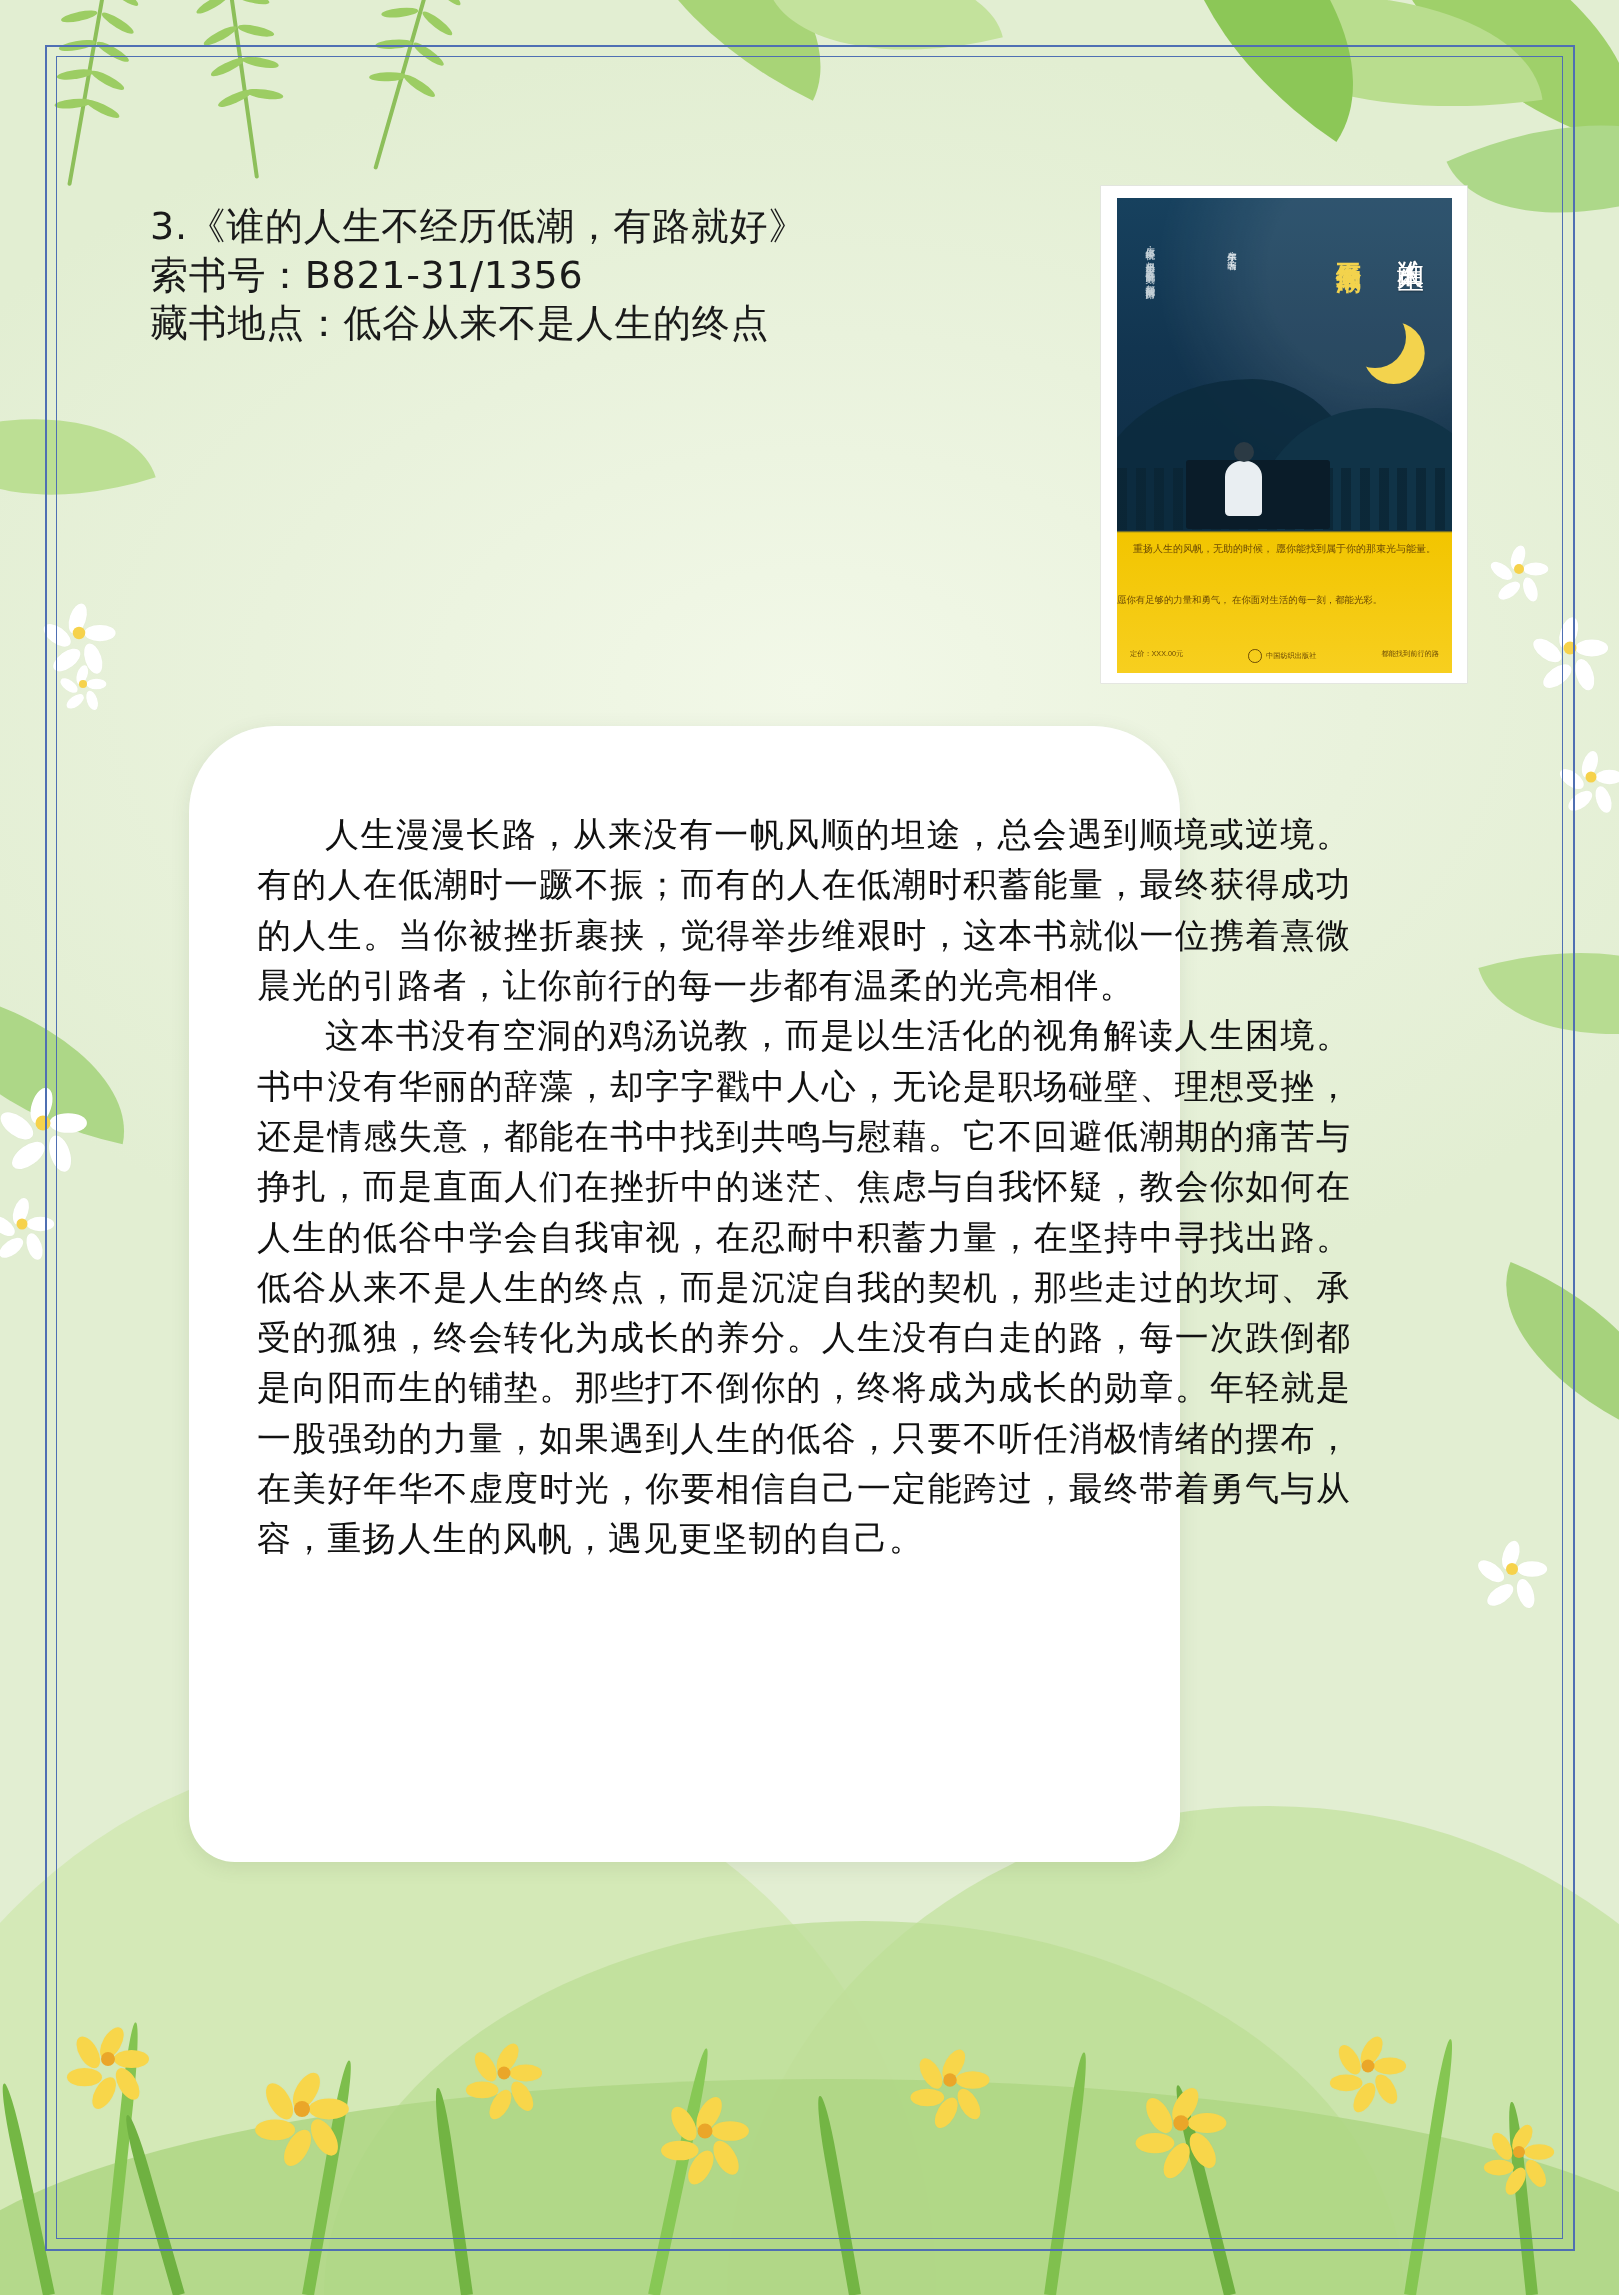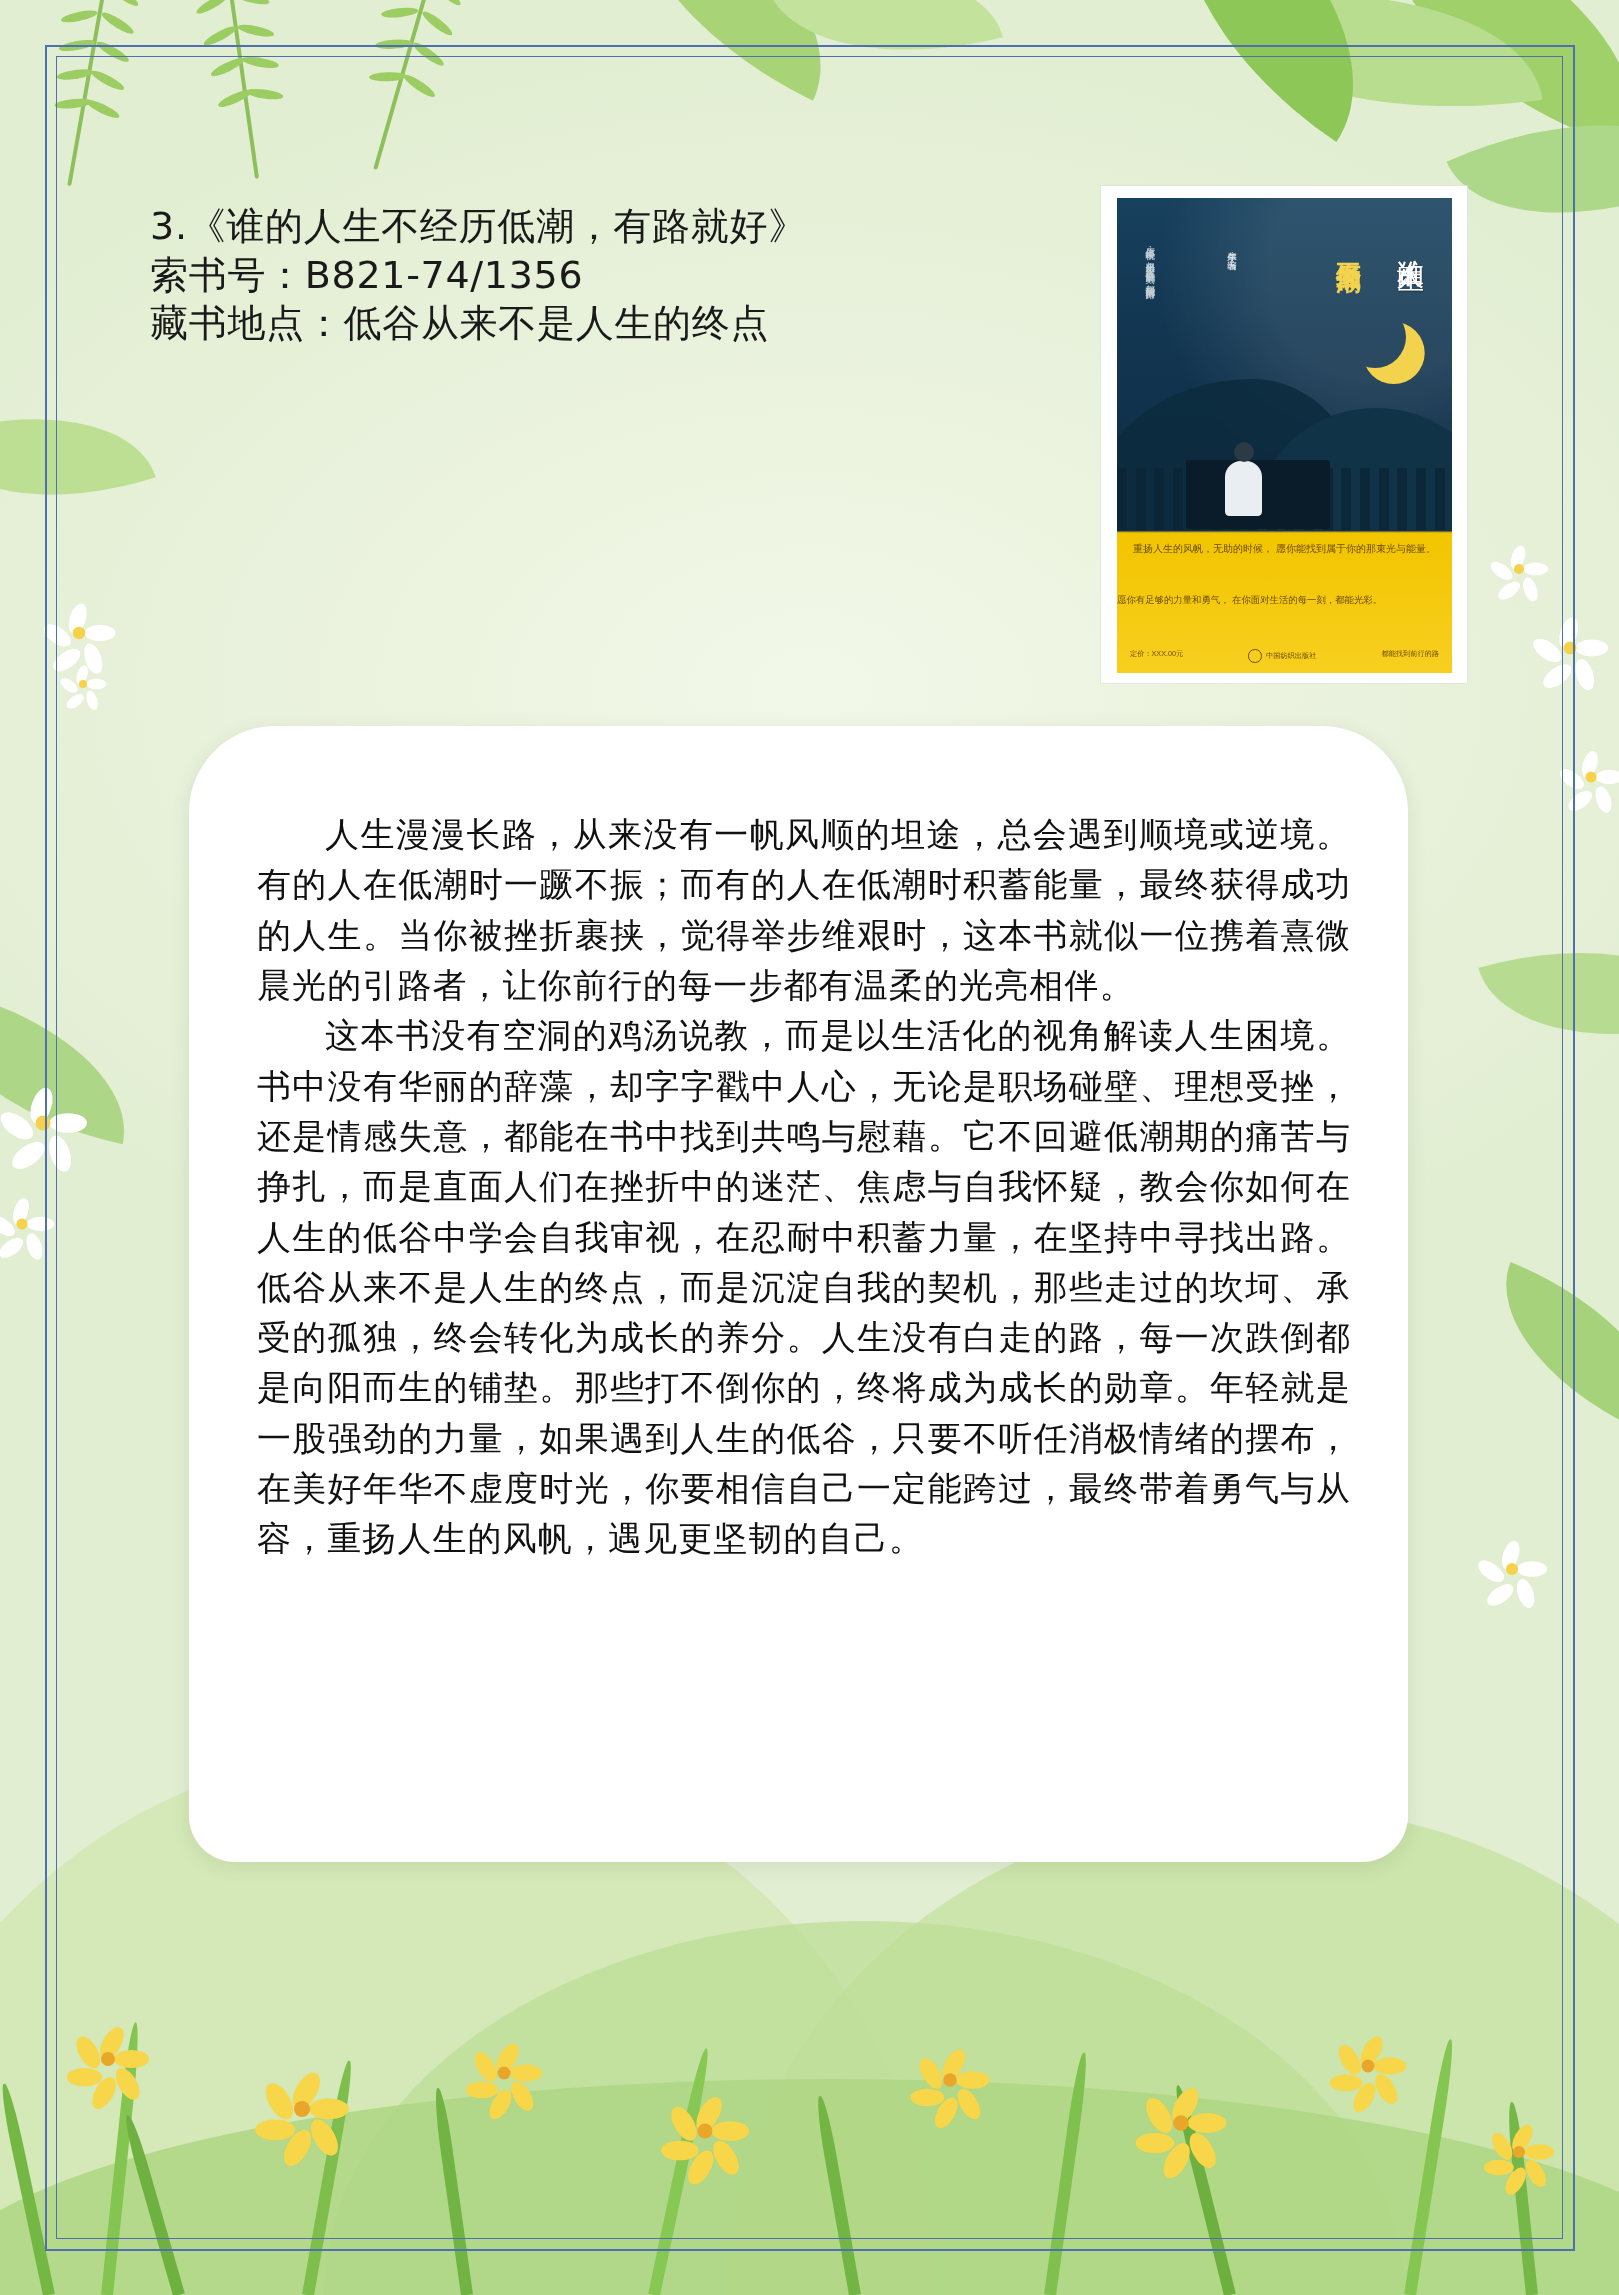--- a/index.html
+++ b/index.html
@@ -250,21 +250,21 @@
   .cover .pub-mark {
     width: 11.5px; height: 11.5px; border-radius: 50%;
     border: 1.4px solid #6b4a05;
   }
 
   
   .card {
     position: absolute;
     left: 189px;
     top: 726px;
-    width: 1219px;
+    width: 991px;
     height: 1136px;
     background: #ffffff;
     border-radius: 86px 86px 46px 46px;
     box-shadow: 0 4.3px 18.7px rgba(60,80,40,.10);
   }
   .card .body {
     position: absolute;
     left: 68px;
     top: 83px;
     width: 1094px;
@@ -489,21 +489,21 @@
     <i style="transform:rotate(240deg) translate(4.3px,-6.5px)"></i>
     <i style="transform:rotate(300deg) translate(4.3px,-6.5px)"></i>
     <b></b>
   </div>
 
   <div class="frame-outer"></div>
   <div class="frame-inner"></div>
 
   <div class="header">
     <div>3.《谁的人生不经历低潮，有路就好》</div>
-    <div>索书号：B821-74/1356</div>
+    <div>索书号：B821-31/1356</div>
     <div>藏书地点：低谷从来不是人生的终点</div>
   </div>
 
   <div class="cover-wrap">
     <div class="cover">
       <div class="sky"></div>
       <div class="moon"></div>
       <div class="mountain"></div>
       <div class="mountain2"></div>
       <div class="trees"></div>

